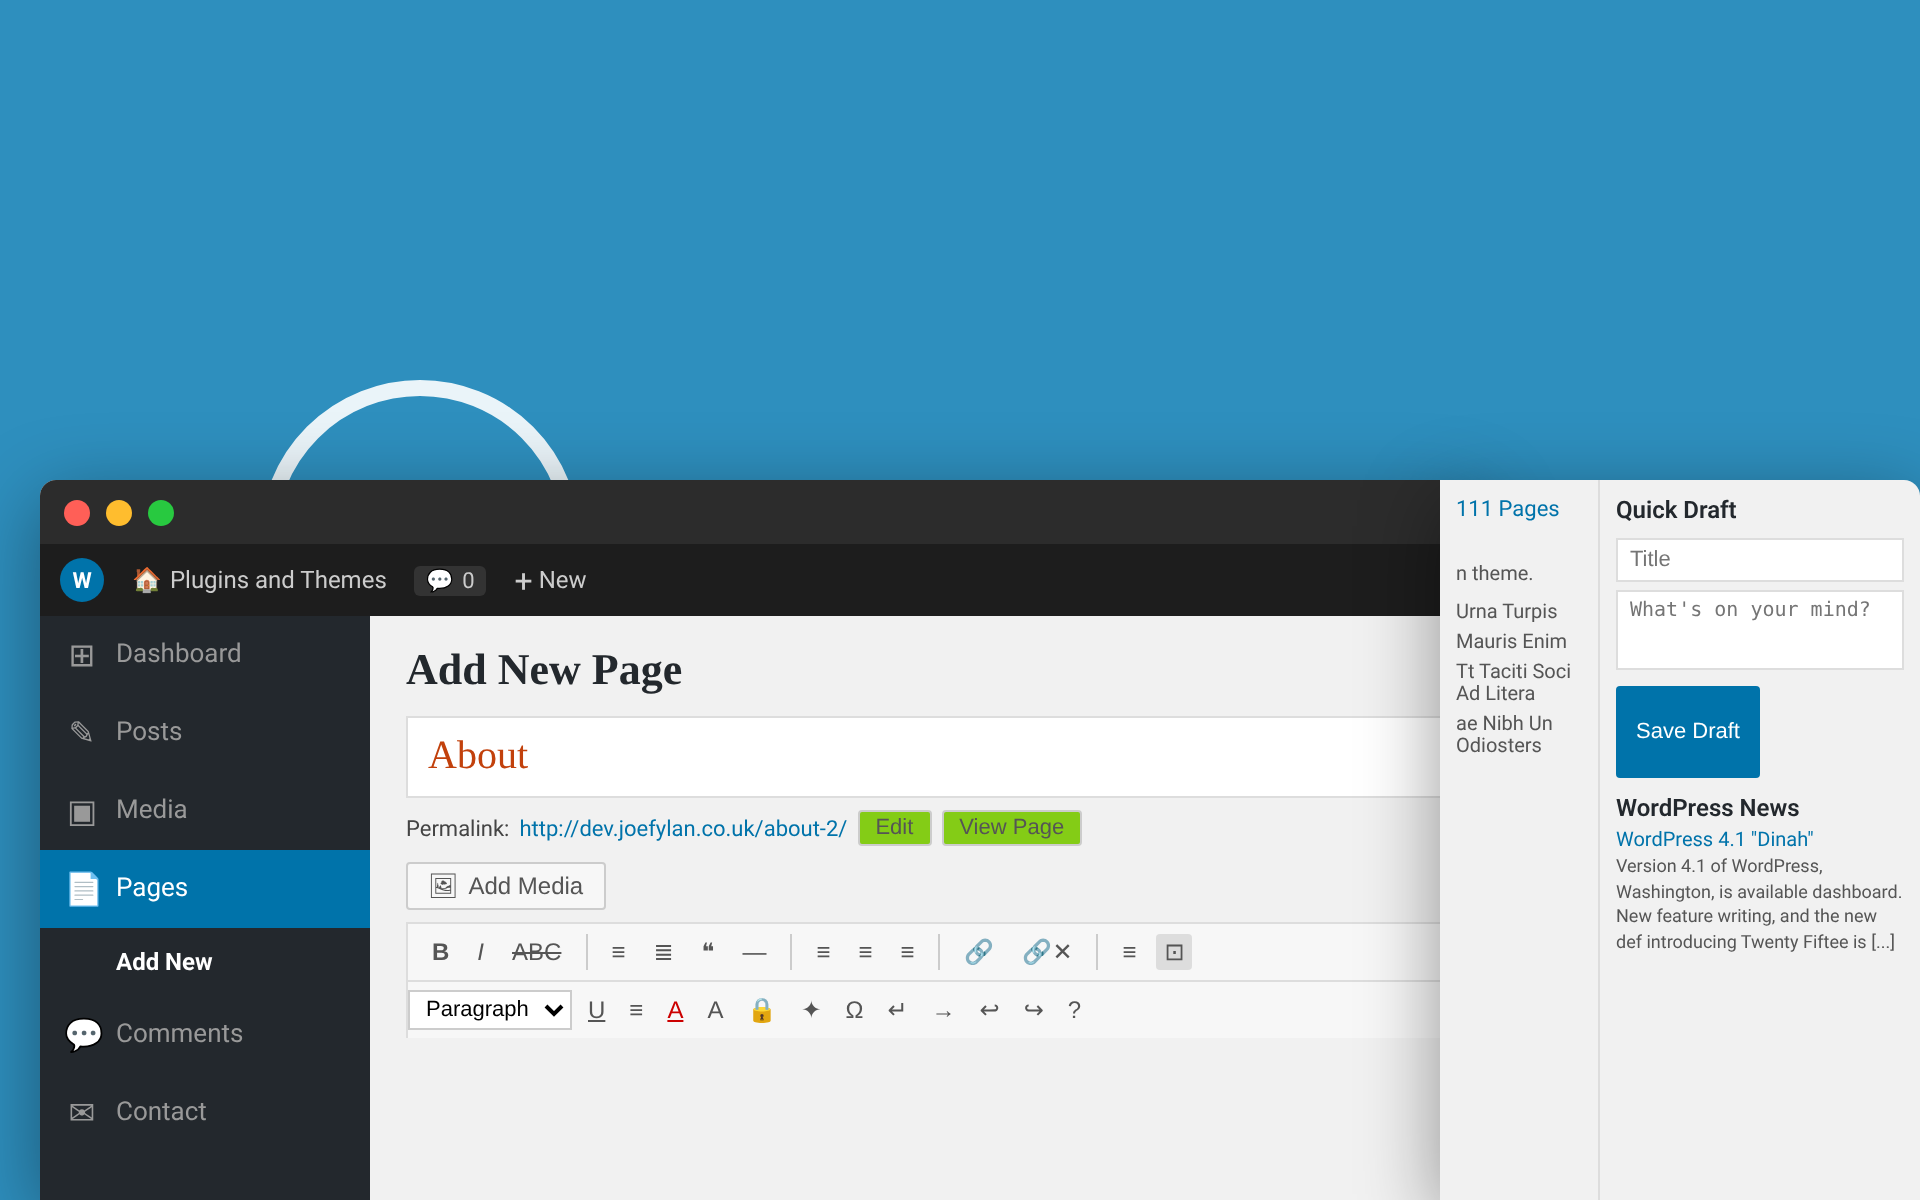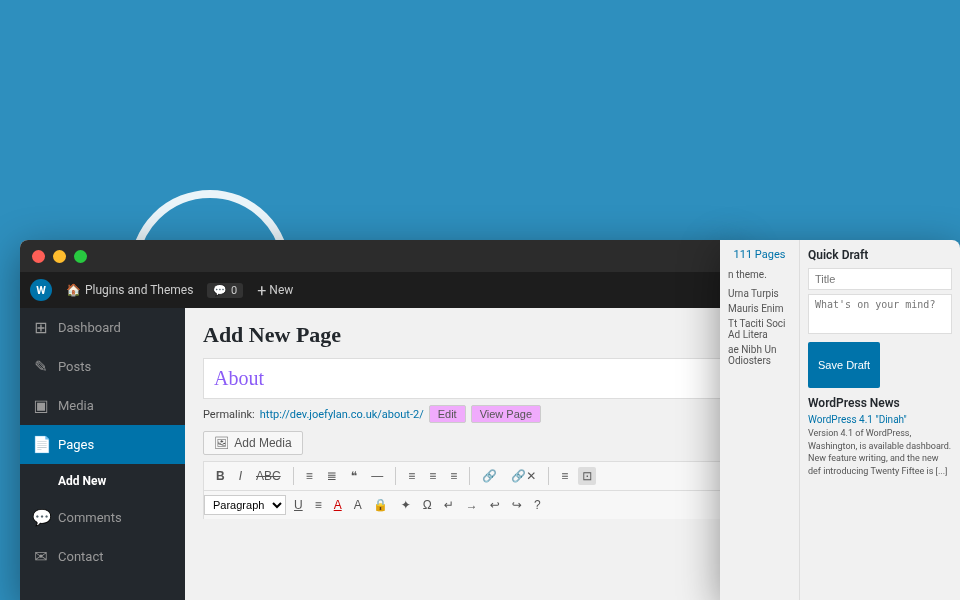--- a/index.html
+++ b/index.html
@@ -174,36 +174,36 @@
       font-family: Georgia, serif;
     }
     .title-input {
       width: 100%;
       padding: 8px 10px;
       font-size: 20px;
       border: 1px solid #ddd;
       background: #fff;
       margin-bottom: 6px;
       font-family: Georgia, serif;
-      color: #8b5cf6;
+      color: #c2410c;
     }
     .permalink-row {
       font-size: 11px;
       color: #444;
       margin-bottom: 8px;
       display: flex;
       align-items: center;
       gap: 5px;
     }
     .permalink-link {
       color: #0073aa;
       text-decoration: none;
     }
     .btn-small {
-      background: #f0abfc;
+      background: #84cc16;
       border: 1px solid #ccc;
       color: #555;
       font-size: 11px;
       padding: 2px 8px;
       cursor: pointer;
       border-radius: 2px;
     }
 
     
     .editor-toolbar-top {
@@ -289,22 +289,21 @@
       background: #f1f1f1;
       border-right: 1px solid #ddd;
       padding: 8px;
       font-size: 10px;
       color: #555;
       overflow: hidden;
     }
     .pages-count {
       color: #0073aa;
       font-size: 11px;
-      margin-bottom: 8px;
-      text-align: center;
+      margin-bottom: 21px;
     }
     .news-items { margin-top: 8px; }
     .news-item { font-size: 10px; color: #555; margin-bottom: 4px; }
 
     .right-col-sidebar {
       flex: 1;
       padding: 8px;
       overflow: hidden;
     }
     .quick-draft-title {

